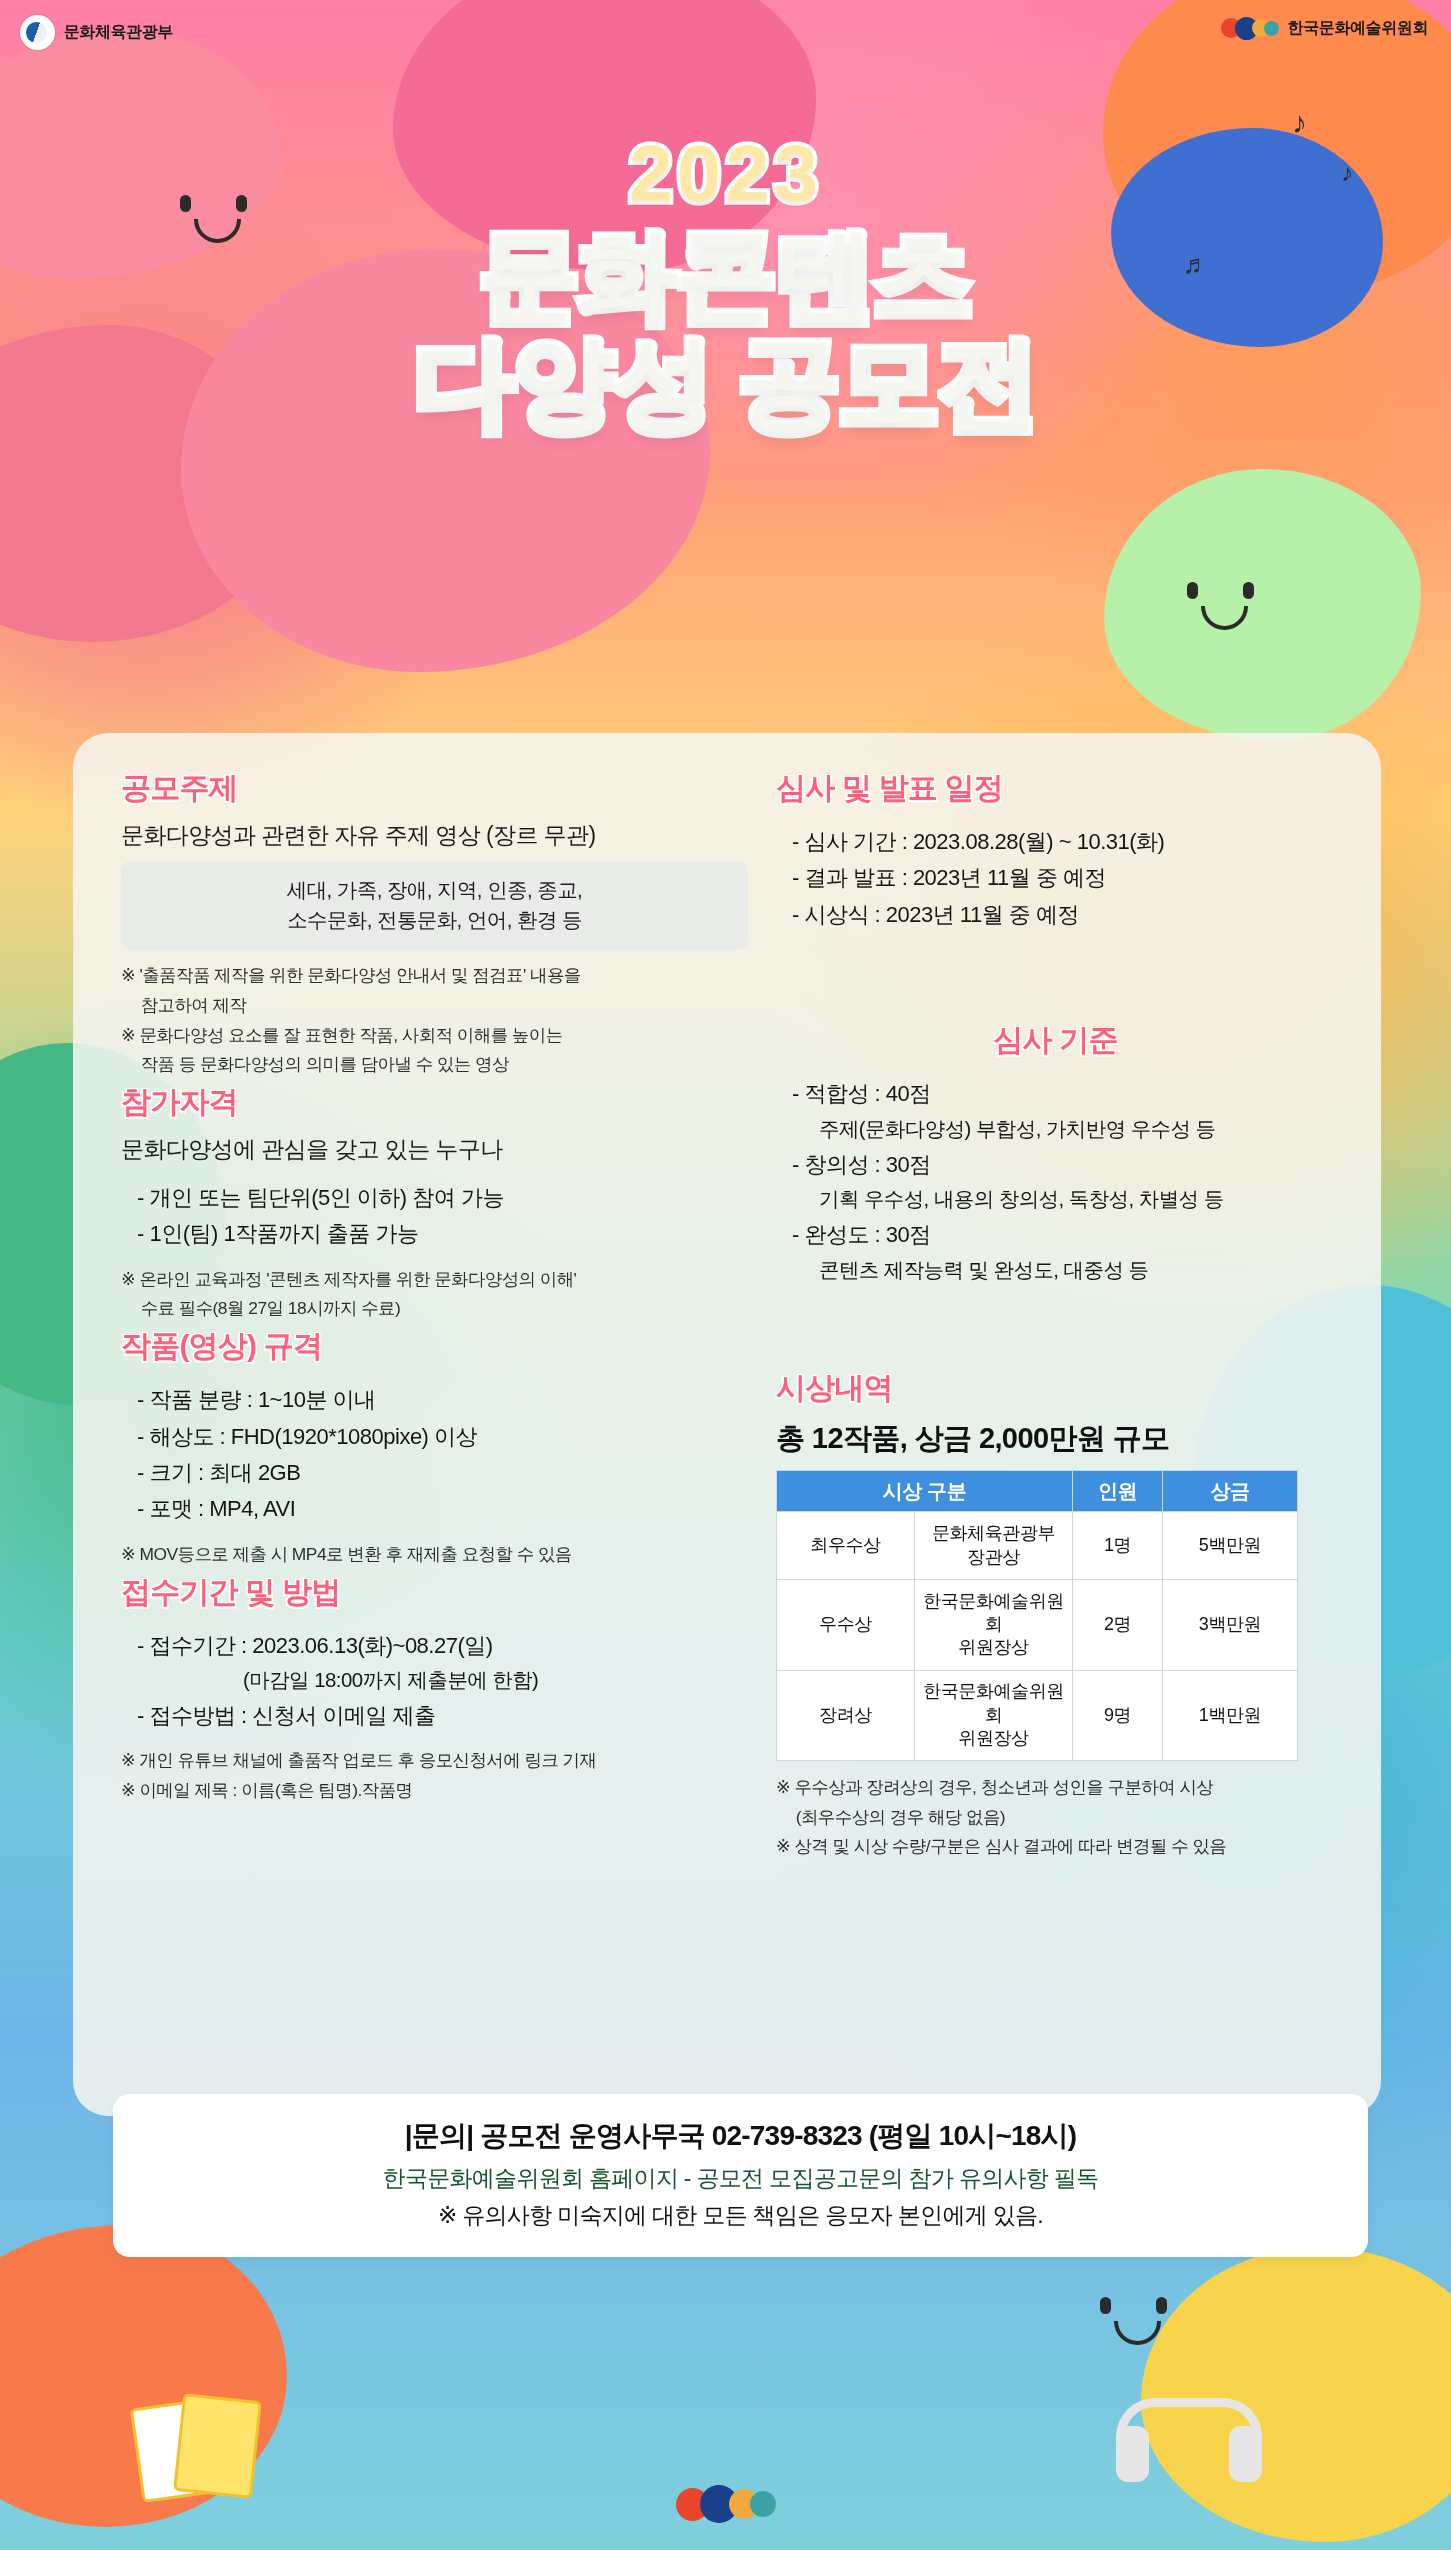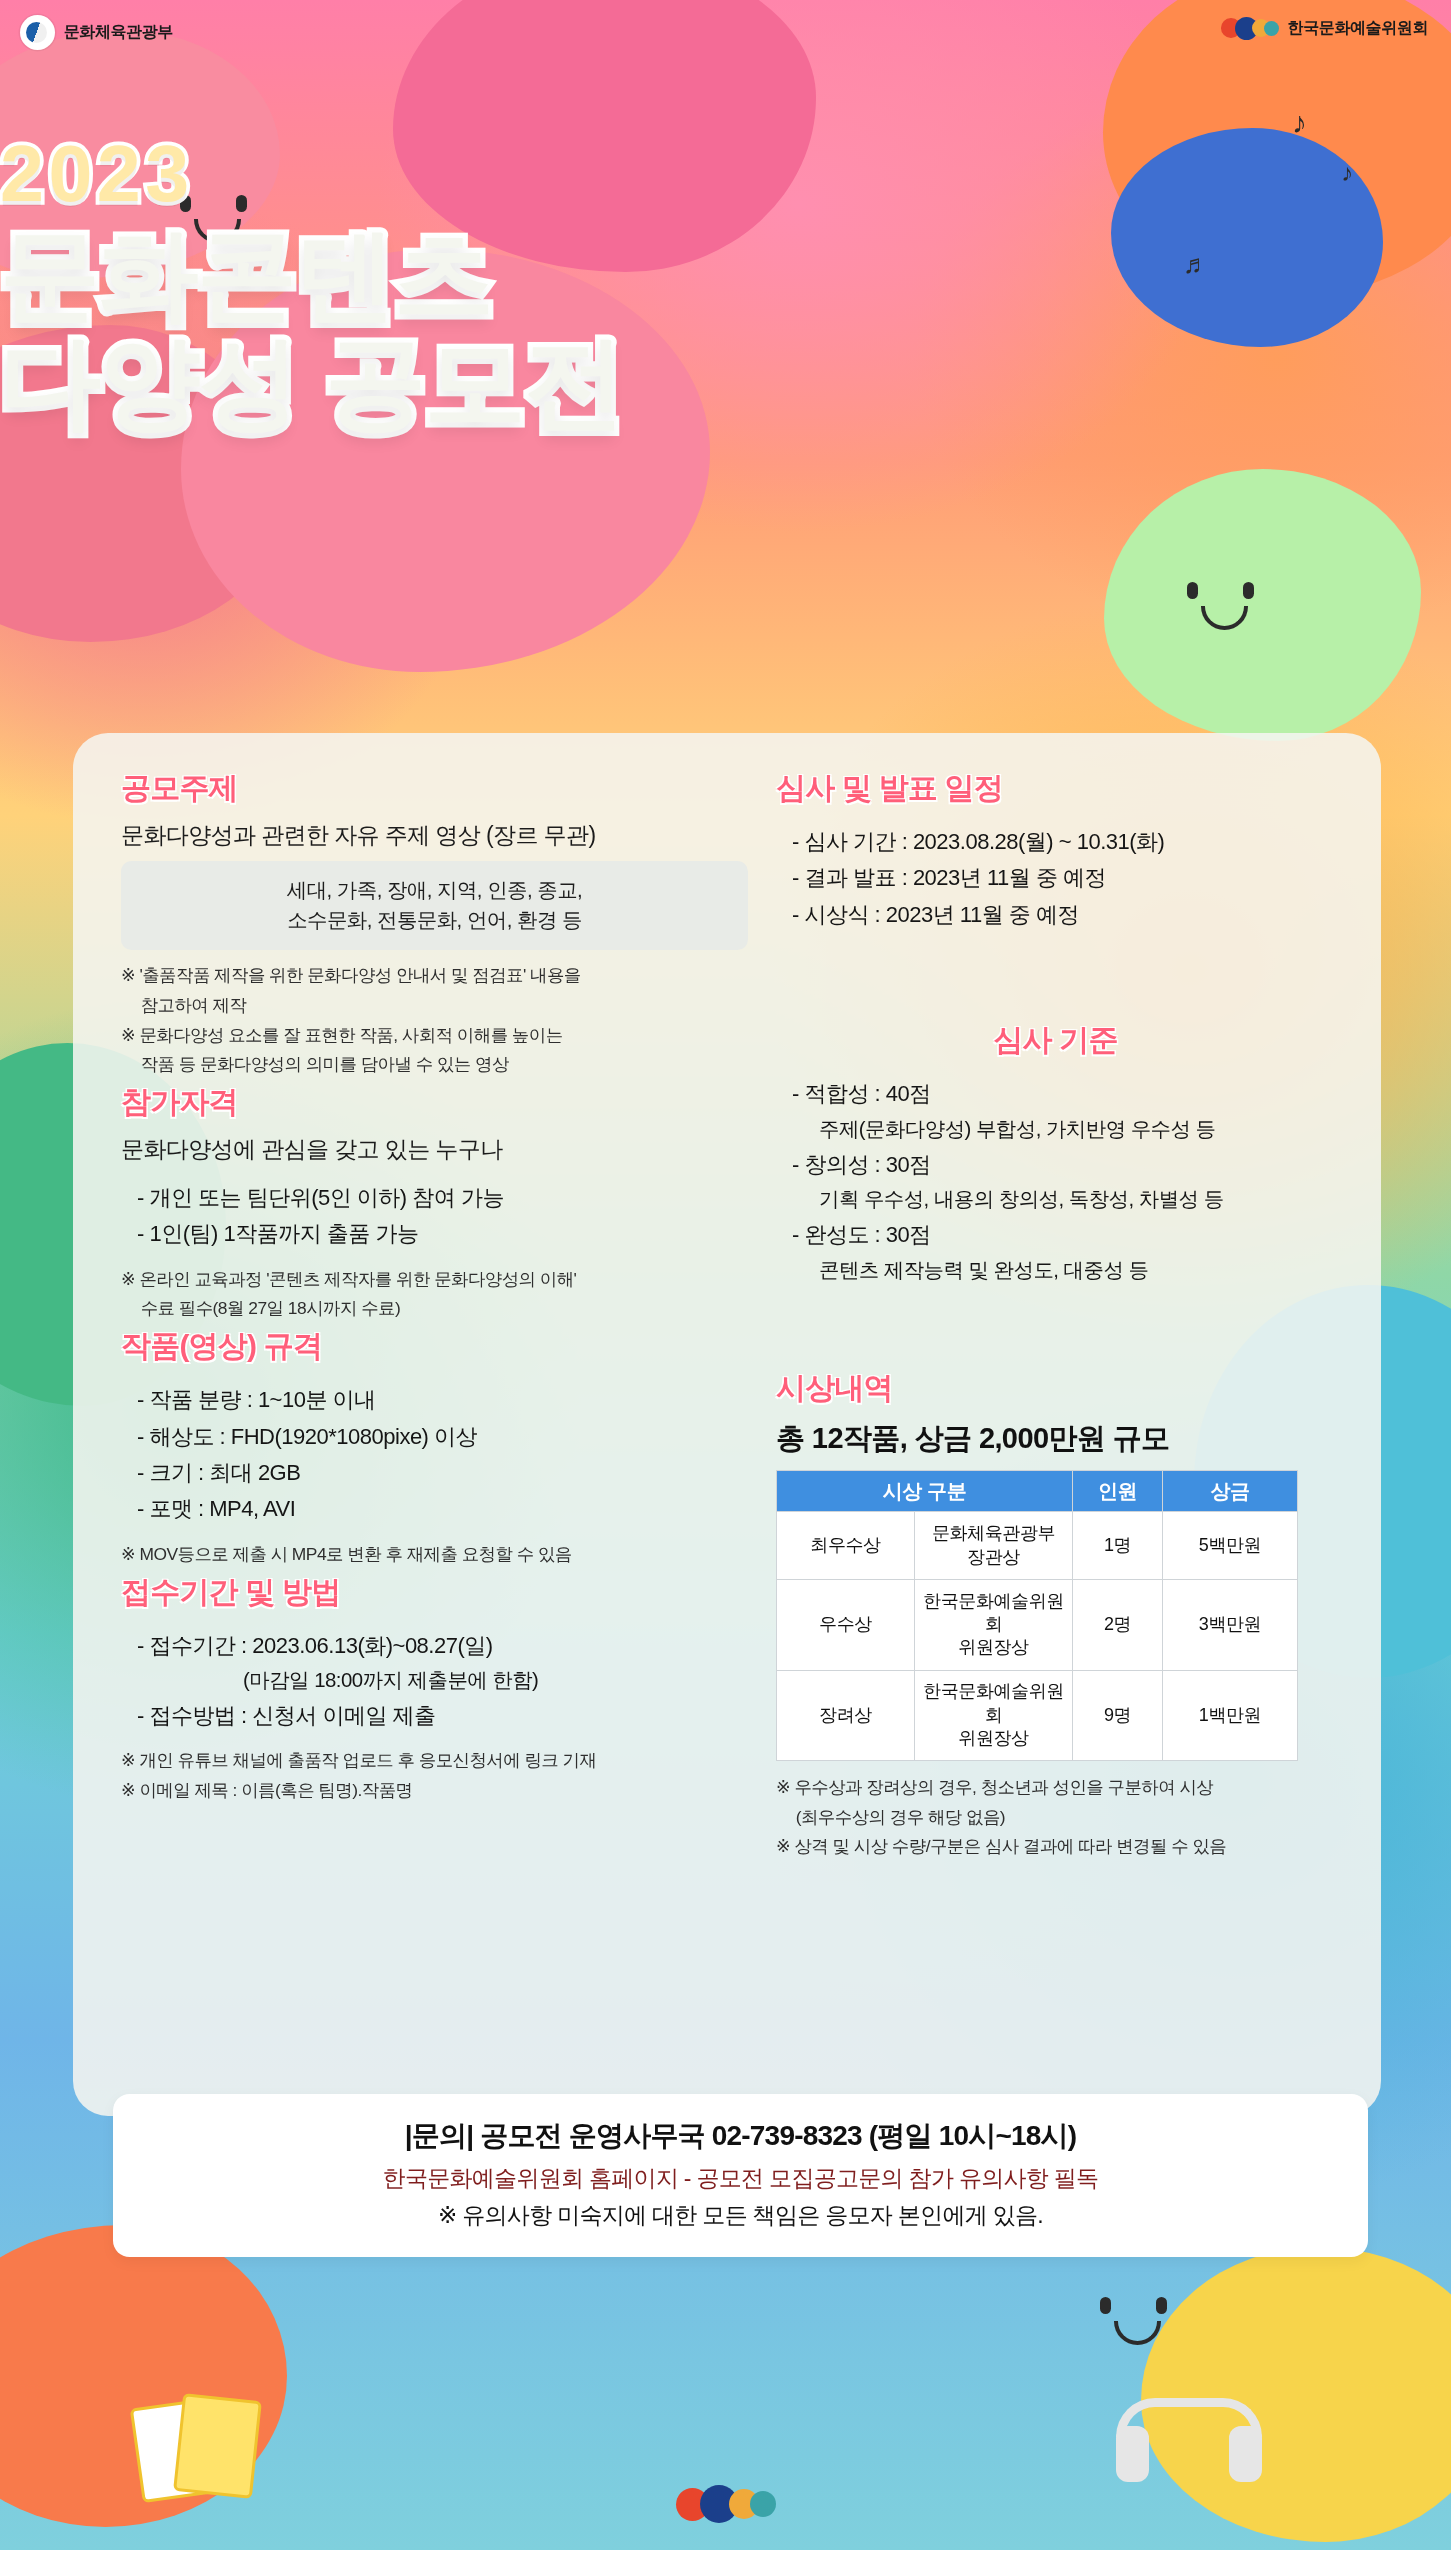--- a/index.html
+++ b/index.html
@@ -50,21 +50,21 @@
   .logo-right{position:absolute;right:23px;top:16.6px;display:flex;align-items:center;gap:9px;z-index:8;}
   .logo-right .dots{display:flex;align-items:center;}
   .logo-right .dots i{display:block;border-radius:50%;}
   .logo-right .d1{width:19.7px;height:19.7px;background:#e8452c;margin-right:-6px;}
   .logo-right .d2{width:23px;height:23px;background:#1b3f8b;margin-right:-6px;}
   .logo-right .d3{width:18px;height:18px;background:#f0a93a;margin-right:-6px;}
   .logo-right .d4{width:15px;height:15px;background:#3aa3a8;}
   .logo-right .txt{font-size:16px;font-weight:700;color:#1a1a1a;letter-spacing:-0.4px;}
 
   
-  .title-wrap{position:absolute;left:0;right:0;top:128px;z-index:7;}
+  .title-wrap{position:absolute;left:0;right:0;top:128px;text-align:center;z-index:7;}
   .year{
     font-size:79px;font-weight:800;color:#ffe9a8;letter-spacing:4.5px;
     -webkit-text-stroke:7.6px #ffffff;paint-order:stroke fill;
     text-shadow:0 4.5px 0 rgba(0,0,0,.06);
   }
   .t-line{
     font-size:100px;font-weight:800;color:#f4f6ef;letter-spacing:-1.5px;line-height:1.08;
     -webkit-text-stroke:10.6px #ffffff;paint-order:stroke fill;
     text-shadow:0 7.6px 13.6px rgba(0,0,0,.10);
   }
@@ -107,21 +107,21 @@
   }
   .total{font-size:29px;font-weight:700;color:#111;margin:4.5px 0 3px 0;letter-spacing:-0.6px;}
 
   
   .contact{
     position:absolute;left:113px;top:2094px;width:1225px;
     background:#fff;border-radius:16.6px;padding:23px 15px 26px 15px;text-align:center;z-index:7;
     box-shadow:0 4.5px 13.6px rgba(0,0,0,.05);
   }
   .contact .l1{font-size:28px;font-weight:700;color:#111;letter-spacing:-0.8px;margin-bottom:7.6px;}
-  .contact .l2{font-size:23px;color:#7f1d1d;letter-spacing:-0.7px;margin-bottom:6px;}
+  .contact .l2{font-size:23px;color:#14532d;letter-spacing:-0.7px;margin-bottom:6px;}
   .contact .l3{font-size:23px;color:#111;letter-spacing:-0.7px;}
 
   
   .bookchar{position:absolute;left:136px;bottom:45px;width:128px;height:113px;z-index:7;}
   .bookchar .pg1{position:absolute;left:0;top:10.6px;width:73px;height:89px;background:#fff;border:3.8px solid #f0c32e;border-radius:6px;transform:rotate(-8deg);}
   .bookchar .pg2{position:absolute;left:42px;top:4.5px;width:73px;height:92px;background:#ffe36a;border:3.8px solid #f0c32e;border-radius:6px;transform:rotate(6deg);}
   .hp{position:absolute;right:189px;bottom:113px;width:128px;height:30px;border:9px solid #e6e6e6;border-bottom:none;border-radius:68px 68px 0 0;z-index:8;}
   .hp:before,.hp:after{content:"";position:absolute;bottom:-45px;width:33px;height:56px;background:#e6e6e6;border-radius:12px;}
   .hp:before{left:-9px;}
   .hp:after{right:-9px;}

